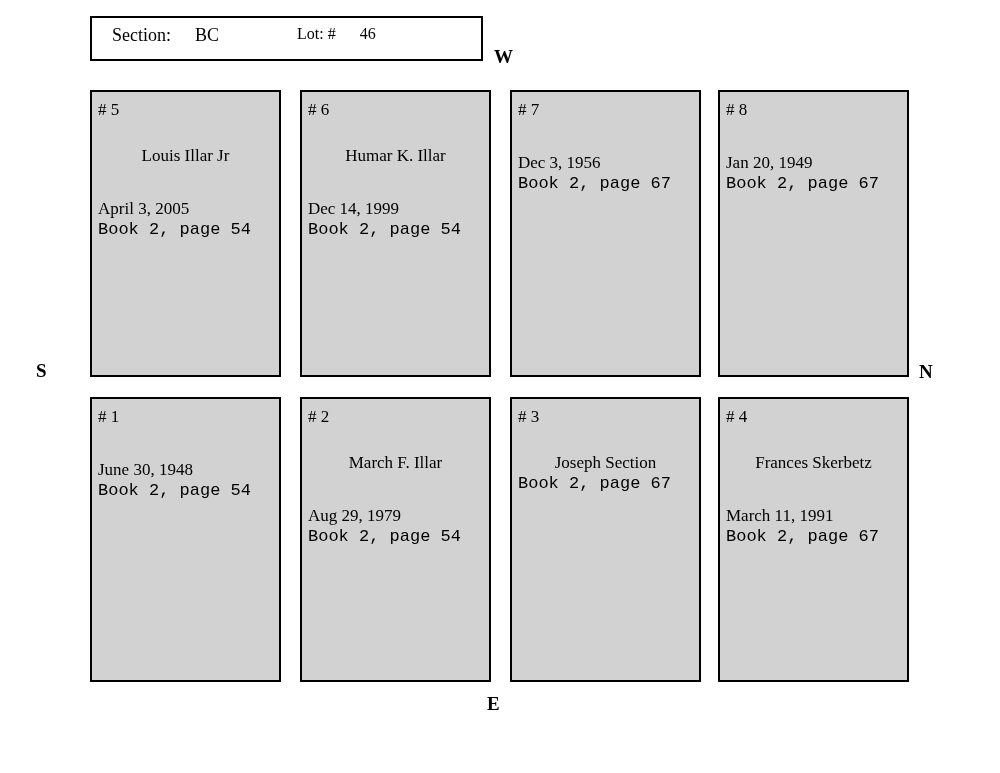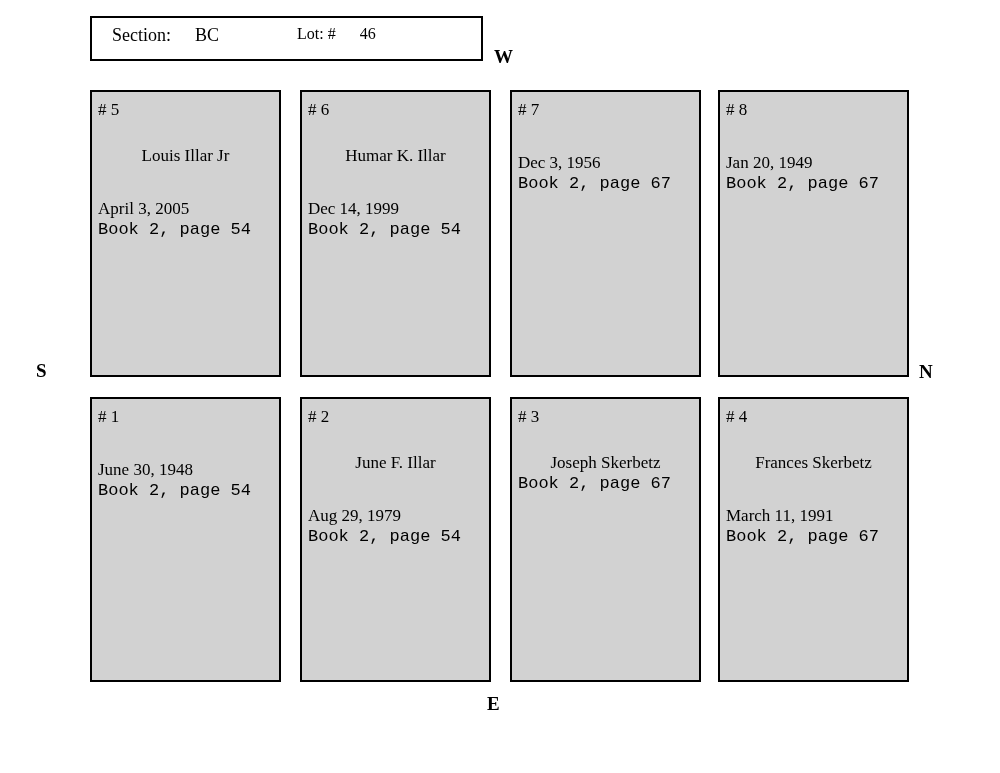--- a/index.html
+++ b/index.html
@@ -102,27 +102,27 @@
     <div class="plot-book">Book 2, page 67</div>
   </div>
 
   <div class="plot row-bottom col-1">
     <div class="plot-number"># 1</div>
     <div class="plot-date">June 30, 1948</div>
     <div class="plot-book">Book 2, page 54</div>
   </div>
   <div class="plot row-bottom col-2">
     <div class="plot-number"># 2</div>
-    <div class="plot-name">June F. Illar</div>
+    <div class="plot-name">March F. Illar</div>
     <div class="plot-date">Aug 29, 1979</div>
     <div class="plot-book">Book 2, page 54</div>
   </div>
   <div class="plot row-bottom col-3">
     <div class="plot-number"># 3</div>
-    <div class="plot-name">Joseph Skerbetz</div>
+    <div class="plot-name">Joseph Section</div>
     <div class="plot-book">Book 2, page 67</div>
   </div>
   <div class="plot row-bottom col-4">
     <div class="plot-number"># 4</div>
     <div class="plot-name">Frances Skerbetz</div>
     <div class="plot-date">March 11, 1991</div>
     <div class="plot-book">Book 2, page 67</div>
   </div>
 
 </div>

